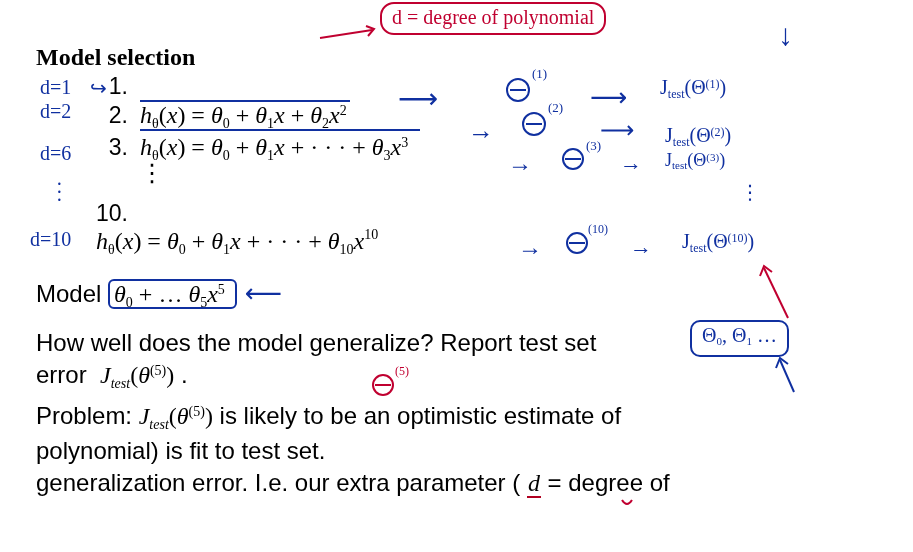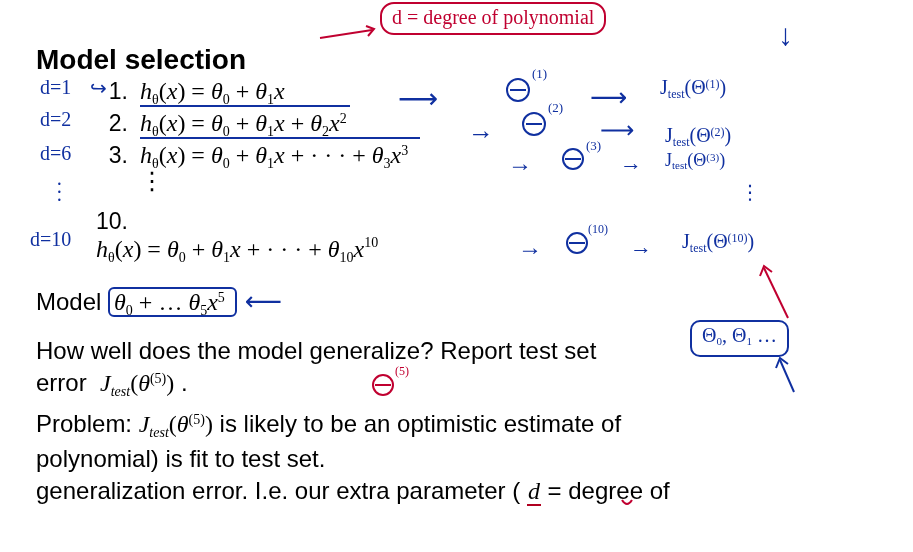--- a/index.html
+++ b/index.html
@@ -7,22 +7,23 @@
     width:913px;height:552px;
     background:#fff;
     font-family:"Segoe UI",Arial,sans-serif;
     color:#000;
     position:relative;
     overflow:hidden;
   }
   .slide{padding:20px 36px 0 36px;}
   .title{
     font-weight:700;
-    font-size:28px;
+    font-size:24px;
     margin:24px 0 2px 0;
+    font-family:Liberation Serif, serif;
   }
   .maths{
     font-family:"Cambria Math",Georgia,serif;
     font-size:24px;
   }
   .sub{font-size:14px;vertical-align:-5px;}
   .sup{font-size:14px;vertical-align:8px;}
   .sup10{font-size:14px;vertical-align:10px;}
   .list{margin-top:0;}
   .row{display:flex;align-items:baseline;position:relative;margin:2px 0;}
@@ -43,30 +44,27 @@
   svg.anno{position:absolute;overflow:visible;pointer-events:none;}
 </style>
 </head>
 <body>
 
 <div class="slide">
 
   <div class="title">Model selection</div>
 
   <div class="hand" style="left:40px;top:76px;">d=1</div>
-  <div class="hand" style="left:40px;top:108px;text-align:right;">d=2</div>
+  <div class="hand" style="left:40px;top:100px;text-align:right;">d=2</div>
   <div class="hand" style="left:40px;top:142px;">d=6</div>
   <div class="hand" style="left:30px;top:228px;">d=10</div>
 
   <div class="list" style="margin-left:60px;">
     <div class="row">
       <div class="num">1.</div>
-      <div class="maths">
-        <span style="font-style:italic;">h</span><span class="sub">θ</span>(<span style="font-style:italic;">x</span>) = <span style="font-style:italic;">θ</span><span class="sub">0</span> + <span style="font-style:italic;">θ</span><span class="sub">1</span><span style="font-style:italic;">x</span>
-      </div>
       <svg class="anno" style="left:44px;top:26px;" width="210" height="4">
           <line x1="0" y1="2" x2="210" y2="2" stroke="#1030a0" stroke-width="2"></line>
         </svg>
     </div>
     <div class="row">
       <div class="num">2.</div>
       <div class="maths">
         <span style="font-style:italic;">h</span><span class="sub">θ</span>(<span style="font-style:italic;">x</span>) = <span style="font-style:italic;">θ</span><span class="sub">0</span> + <span style="font-style:italic;">θ</span><span class="sub">1</span><span style="font-style:italic;">x</span> + <span style="font-style:italic;">θ</span><span class="sub">2</span><span style="font-style:italic;">x</span><span class="sup">2</span>
       </div>
       <svg class="anno" style="left:44px;top:26px;" width="280" height="4">

